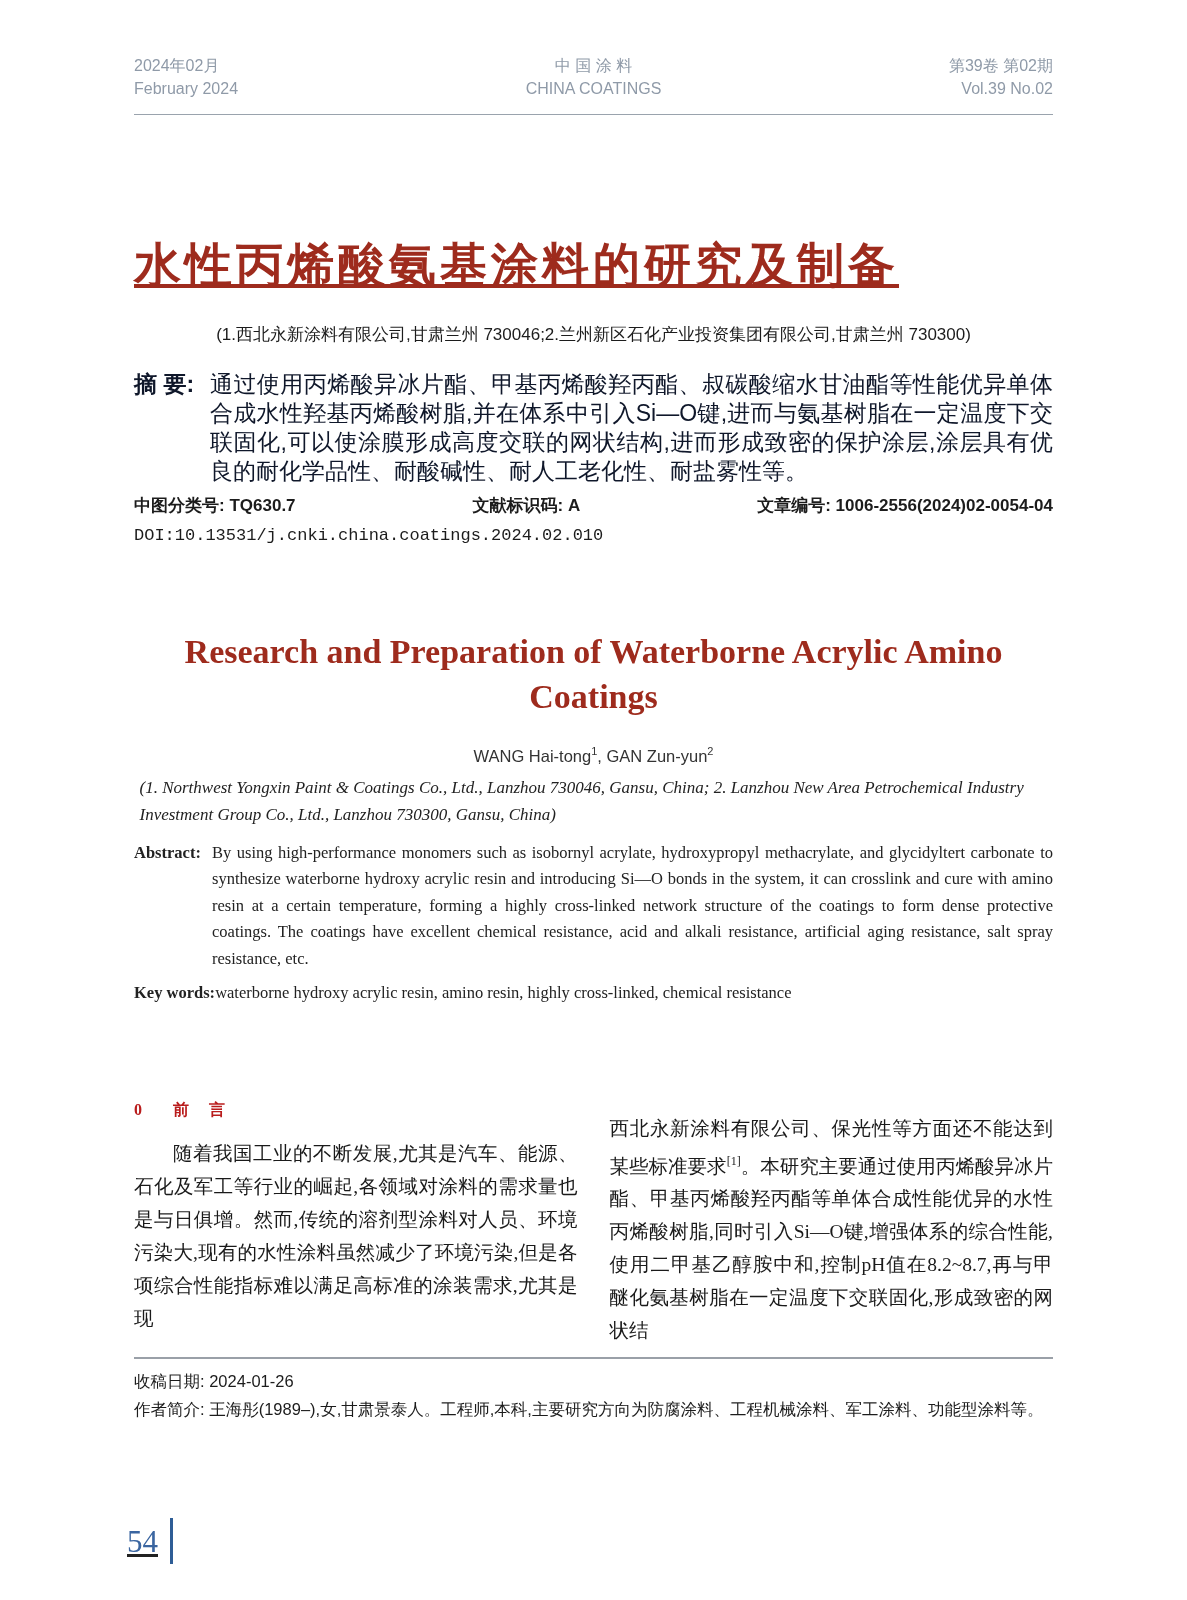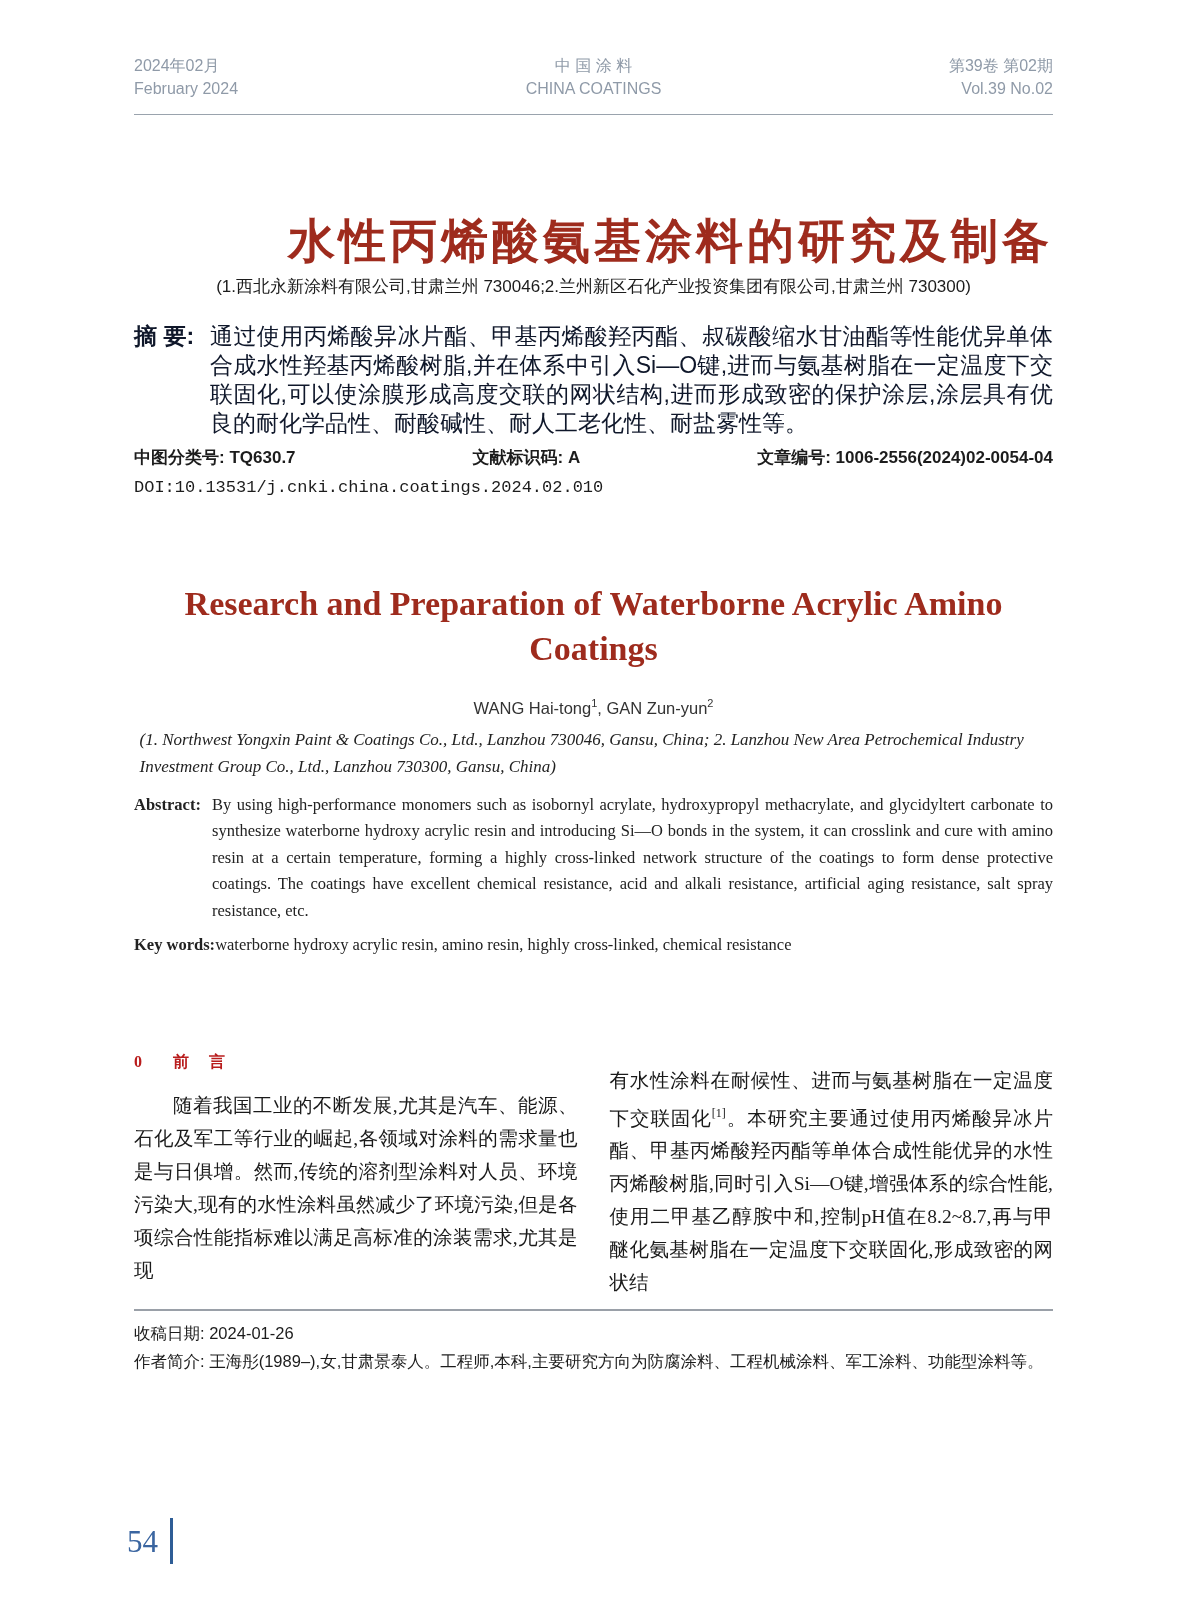--- a/index.html
+++ b/index.html
@@ -15,28 +15,28 @@
     padding-top: 54px; display: flex; justify-content: space-between; align-items: flex-end;
     font-family: "Liberation Sans", sans-serif; color: #8f9aa8; font-size: 16px; line-height: 23px;
   }
   .jheader .col-left { text-align: left; }
   .jheader .col-center { text-align: center; }
   .jheader .col-right { text-align: right; }
   .jheader-rule { border: none; border-top: 1px solid #9aa3ad; margin-top: 14px; }
 
   
   .title-cn {
-    margin-top: 96px; text-align: right; color: #9e2b1d;
+    margin-top: 120px; text-align: left; color: #9e2b1d;
     font-family: "Liberation Sans", sans-serif; font-weight: bold;
-    font-size: 47px; letter-spacing: 4px; line-height: 60px;
+    font-size: 47px; letter-spacing: 4px; line-height: 60px; text-decoration: underline;
   }
   .authors-cn { margin-top: 22px; text-align: center; font-size: 19px; color: #1c1c1c;
     font-family: "Liberation Sans", sans-serif; }
   .authors-cn sup { font-size: 12px; }
-  .affil-cn { margin-top: 4px; text-align: center; font-size: 17px; color: #1c1c1c;
+  .affil-cn { margin-top: 28px; text-align: center; font-size: 17px; color: #1c1c1c;
     font-family: "Liberation Sans", sans-serif; }
 
   
   .row-hang { display: flex; margin-top: 0; font-size: 23px; line-height: 29px;
     font-family: "Liberation Sans", sans-serif; color: #0f172a; justify-content: space-between; }
   .abstract-cn { margin-top: 24px; }
   .row-hang .lbl { font-weight: bold; flex: 0 0 76px; white-space: nowrap; }
   .row-hang .txt { flex: 1; text-align: justify; }
   .keywords-cn .lbl { flex: 0 0 76px; }
 
@@ -78,21 +78,21 @@
   .p-indent { text-indent: 2em; }
   .bcol sup { font-size: 12px; }
   .bcol-right { padding-top: 17px; }
 
   
   .foot-rule { border: none; border-top: 2px solid #9aa0a8; margin-top: 10px; }
   .footnotes { margin-top: 8px; font-family: "Liberation Sans", sans-serif;
     font-size: 16.5px; line-height: 28px; color: #1c1c1c; }
 
   
-  .page-footer { position: absolute; left: 127px; bottom: 36px; display: flex; align-items: center; }
+  .page-footer { position: absolute; left: 127px; bottom: 36px; display: flex; align-items: center; text-decoration: underline; }
   .pf-num { font-family: "Liberation Serif", serif; font-size: 31px; color: #3a65a0; line-height: 1; }
   .pf-bar { width: 3px; height: 46px; background: #2e5d96; margin: 0 10px 0 12px; }
   .pf-col { display: flex; flex-direction: column; justify-content: center; }
   .pf-cn { font-family: "Liberation Sans", sans-serif; font-weight: bold; font-size: 19px;
     color: #4d5a6b; line-height: 24px; }
   .pf-en { font-family: "Liberation Serif", serif; font-weight: bold; font-size: 12.5px;
     color: #8f939c; line-height: 17px; }
 </style>
 </head>
 <body>
@@ -162,21 +162,21 @@
   </div>
 
   <div class="body-cols">
     <div class="bcol bcol-left">
       <div class="sec-heading">
         <span class="num">0</span><span class="ttl">前 言</span>
       </div>
       <p class="p-indent">随着我国工业的不断发展,尤其是汽车、能源、石化及军工等行业的崛起,各领域对涂料的需求量也是与日俱增。然而,传统的溶剂型涂料对人员、环境污染大,现有的水性涂料虽然减少了环境污染,但是各项综合性能指标难以满足高标准的涂装需求,尤其是现</p>
     </div>
     <div class="bcol bcol-right">
-      <p><span>有水性涂料在耐候性、进而与氨基树脂在一定温度下交联固化</span><sup>[1]</sup><span>。本研究主要通过使用丙烯酸异冰片酯、甲基丙烯酸羟丙酯等单体合成性能优异的水性丙烯酸树脂,同时引入Si—O键,增强体系的综合性能,使用二甲基乙醇胺中和,控制pH值在8.2~8.7,再与甲醚化氨基树脂在一定温度下交联固化,形成致密的网状结</span></p>
+      <p><span>西北永新涂料有限公司、保光性等方面还不能达到某些标准要求</span><sup>[1]</sup><span>。本研究主要通过使用丙烯酸异冰片酯、甲基丙烯酸羟丙酯等单体合成性能优异的水性丙烯酸树脂,同时引入Si—O键,增强体系的综合性能,使用二甲基乙醇胺中和,控制pH值在8.2~8.7,再与甲醚化氨基树脂在一定温度下交联固化,形成致密的网状结</span></p>
     </div>
   </div>
 
   <hr class="foot-rule">
   <div class="footnotes">
     <div>
       <span>收稿日期:</span>
       <span>2024-01-26</span>
     </div>
     <div>

